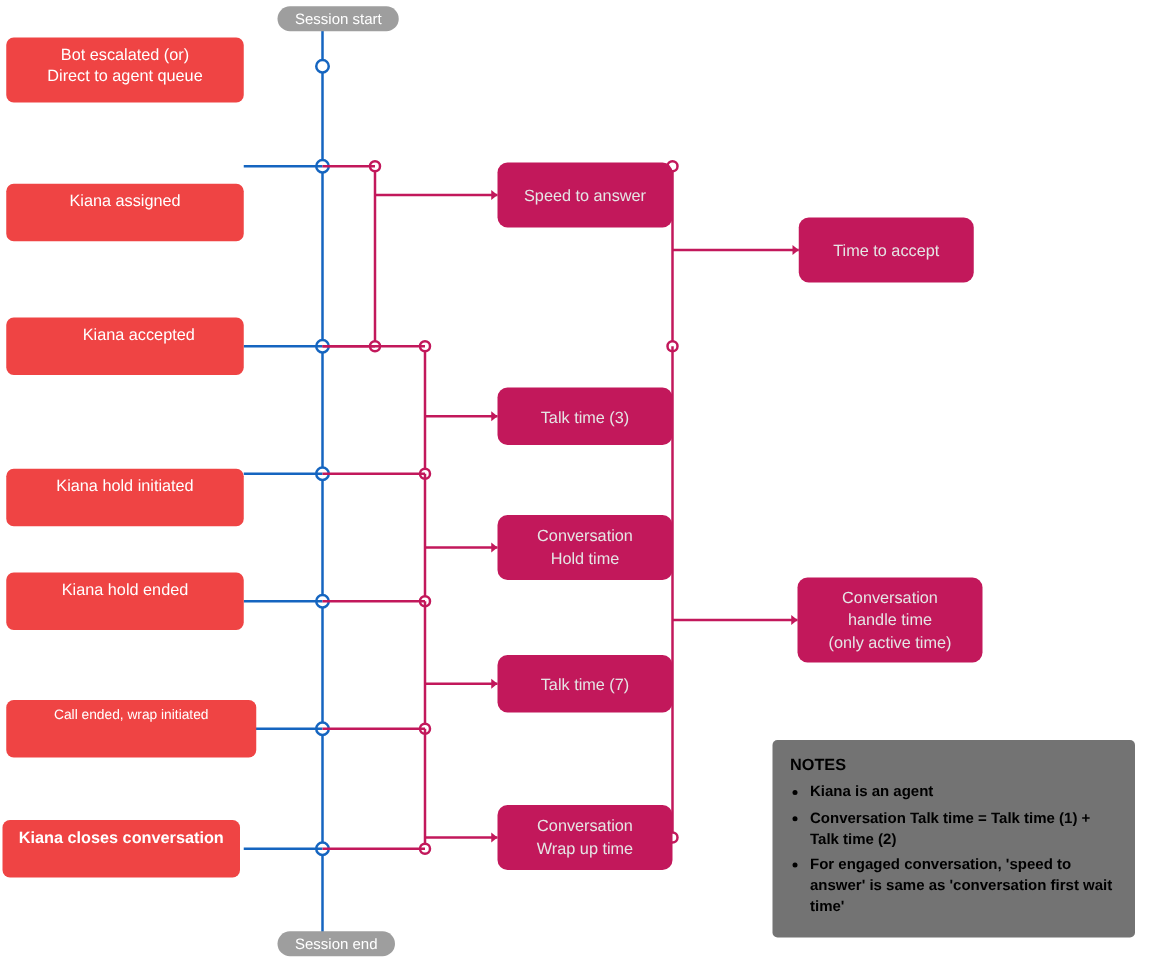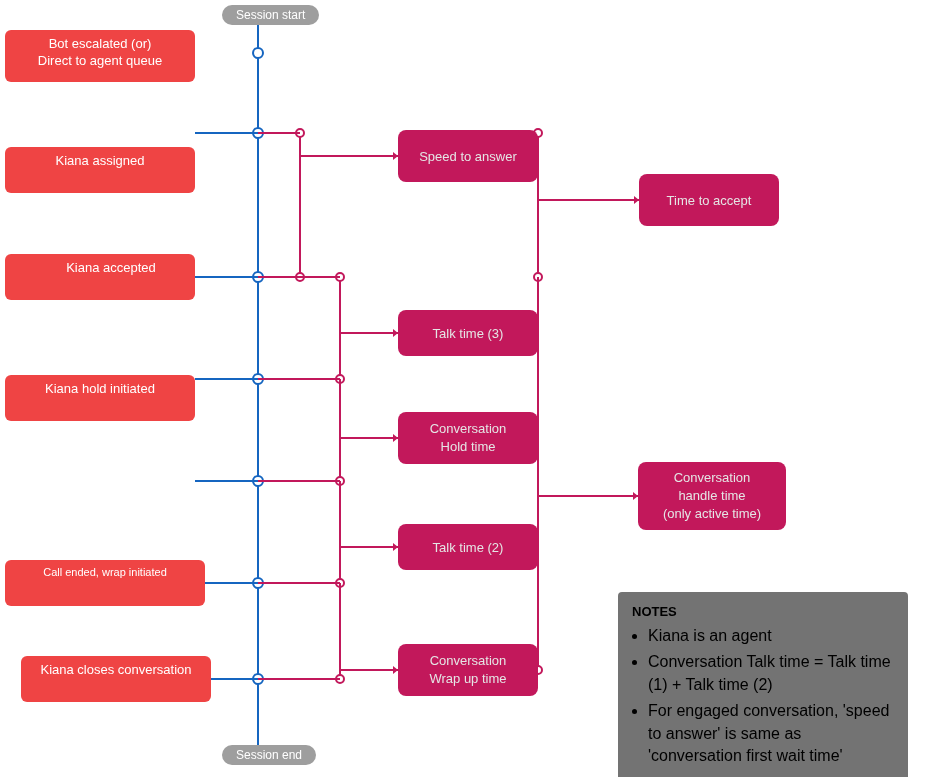--- a/index.html
+++ b/index.html
@@ -82,21 +82,22 @@
     }
     .notes-box .notes-title {
       font-weight: 700;
       font-size: 13px;
       margin-bottom: 6px;
       color: #000;
     }
     .notes-box ul {
       padding-left: 16px;
       color: #000;
-      font-size: 16px;
+      font-size: 12px;
+      font-weight: bold;
     }
     .notes-box ul li {
       margin-bottom: 4px;
       line-height: 1.4;
     }
   </style>
 </head>
 <body>
 
 <div class="diagram-container">
@@ -203,44 +204,47 @@
   </div>
 
   <div class="event-box" style="top:254px; left:5px;padding-left:34px;">
     <span>Kiana accepted</span>
   </div>
 
   <div class="event-box" style="top:356px; left:5px;margin-top:19px;">
     <span>Kiana hold initiated</span>
   </div>
 
+  <div class="event-box" style="top:458px; left:5px;">
+    <span>Kiana hold ended</span>
+  </div>
 
   <div class="event-box" style="top:560px; left:5px; width:200px; font-size:11px;">
     <span>Call ended, wrap initiated</span>
   </div>
 
-  <div class="event-box" style="top:656px; left:21px;">
+  <div class="event-box" style="top:656px; left:2px;font-weight:bold;">
     <span>Kiana closes conversation</span>
   </div>
 
   <div class="metric-box" style="top:130px; left:398px; width:140px; height:52px;">
     <span>Speed to answer</span>
   </div>
 
   <div class="metric-box" style="top:310px; left:398px; width:140px; height:46px;">
     <span>Talk time  (3)</span>
   </div>
 
   <div class="metric-box" style="top:412px; left:398px; width:140px; height:52px; line-height:1.4; white-space:pre-line;">
     <span style="white-space:pre-line; text-align:center;">Conversation
 Hold time</span>
   </div>
 
   <div class="metric-box" style="top:524px; left:398px; width:140px; height:46px;">
-    <span>Talk time (2)</span>
+    <span>Talk time (7)</span>
   </div>
 
   <div class="metric-box" style="top:644px; left:398px; width:140px; height:52px; line-height:1.4; white-space:pre-line;">
     <span style="white-space:pre-line; text-align:center;">Conversation
 Wrap up time</span>
   </div>
 
   <div class="metric-box" style="top:174px; left:639px; width:140px; height:52px;">
     <span>Time to accept</span>
   </div>

